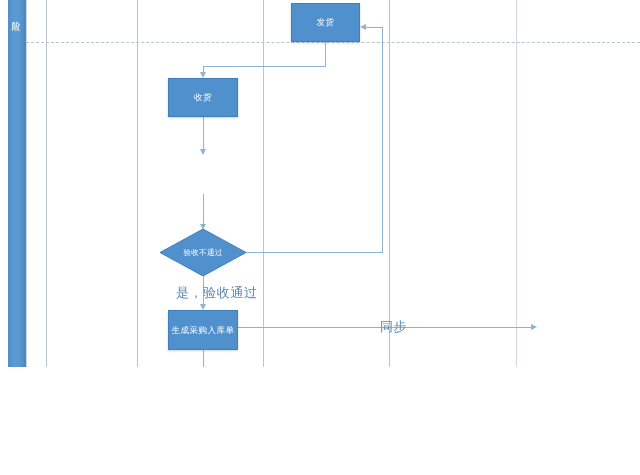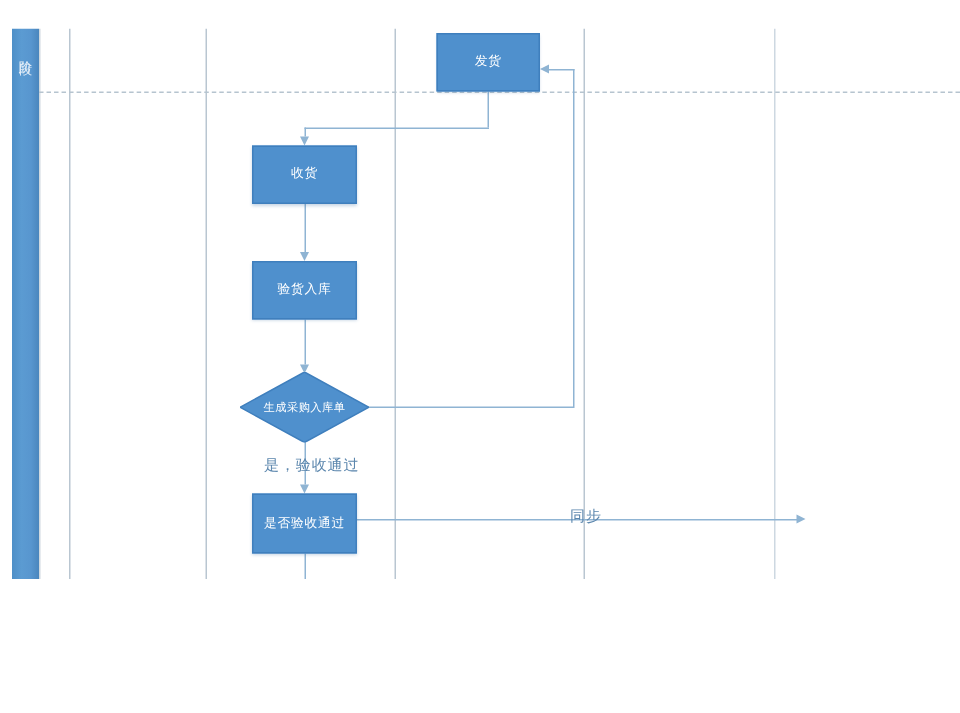--- a/index.html
+++ b/index.html
@@ -10,21 +10,20 @@
   }
   body {
     font-family: "DejaVu Sans", "Liberation Sans", sans-serif;
   }
   #stage {
     position: relative;
     width: 640px;
     height: 367px;
     background: #ffffff;
     overflow: hidden;
-    margin-top: 19px;
   }
 
   
   .lane-bar {
     position: absolute;
     left: 8px;
     top: 0px;
     width: 18px;
     height: 467px;
     background: linear-gradient(to right,#4e8fc7 0%, #5b9bd2 35%, #5896cf 70%, #4a86bd 100%);
@@ -153,21 +152,21 @@
   .arrow.right {
     border-top: 3.5px solid transparent;
     border-bottom: 3.5px solid transparent;
     border-left: 6px solid #8fb4d3;
   }
 
   
   .edge-label {
     position: absolute;
     color: #5b86ad;
-    font-size: 10px;
+    font-size: 13px;
     letter-spacing: .6px;
     white-space: nowrap;
   }
   .edge-label.big { font-size: 8px; }
 </style>
 </head>
 <body>
 
 <div id="stage">
 
@@ -207,30 +206,29 @@
   <div class="conn v" style="left:203px; top:350px; height:22px;"></div>
   <div class="arrow down" style="left:200px; top:372px;"></div>
 
   <div class="conn h" style="left:238px; top:327px; width:294px;"></div>
   <div class="arrow right" style="left:531px; top:323.5px;"></div>
 
   <div class="node rect" style="left:291px; top:3px; width:69px; height:39px;">发货</div>
 
   <div class="node rect" style="left:168px; top:78px; width:70px; height:39px;">收货</div>
 
-  <div class="node rect" style="left:168px; top:155px; width:70px; height:39px;">验货入库</div>
 
   <div class="diamond-wrap" style="left:160px; top:229px; width:86px; height:47px;">
     <svg class="diamond-shape" viewBox="0 0 86 47" preserveAspectRatio="none">
       <polygon points="43,0 86,23.5 43,47 0,23.5" fill="#4f90cd" stroke="#3f7fbd" stroke-width="1"></polygon>
     </svg>
-    <div class="diamond-text">生成采购入库单</div>
+    <div class="diamond-text">验收不通过</div>
   </div>
 
-  <div class="node rect" style="left:168px; top:310px; width:70px; height:40px;">是否验收通过</div>
+  <div class="node rect" style="left:168px; top:310px; width:70px; height:40px;">生成采购入库单</div>
 
   <div class="node rounded" style="left:172px; top:378px; width:70px; height:34px;">结束</div>
 
 
   <div class="edge-label" style="left:176px; top:284px;">是，验收通过</div>
 
 
   <div class="edge-label" style="left:380px; top:318px;">同步</div>
 
 </div>

